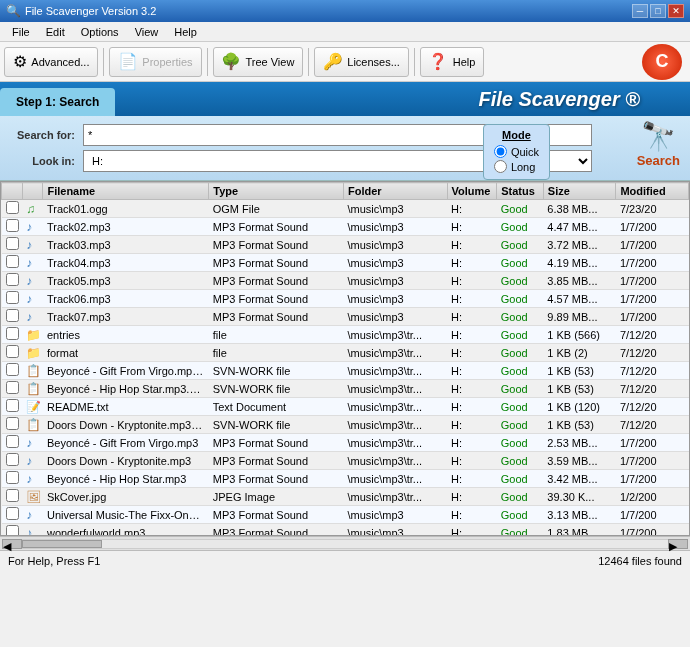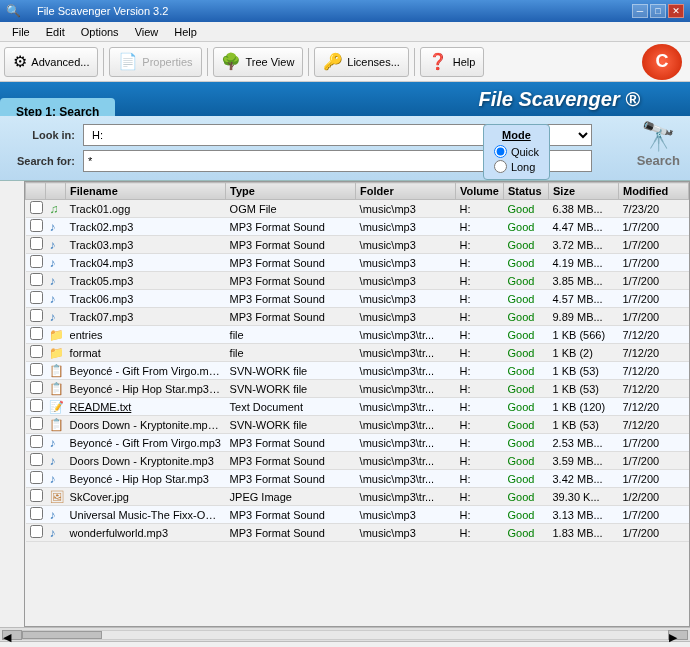--- a/index.html
+++ b/index.html
@@ -9,21 +9,21 @@
     #title-bar {
       background: linear-gradient(to bottom, #4a90d9, #2060b0);
       color: white;
       height: 22px;
       display: flex;
       align-items: center;
       padding: 0 6px;
       font-size: 11px;
     }
     #title-bar .title-icon { margin-right: 4px; font-size: 12px; }
-    #title-bar .title-text { flex: 1; margin-left: 12px; }
+    #title-bar .title-text { flex: 1; }
     #title-bar .win-controls { display: flex; gap: 2px; }
     #title-bar .win-btn {
       width: 16px; height: 14px; display: flex; align-items: center; justify-content: center;
       font-size: 9px; cursor: pointer; border: 1px solid rgba(255,255,255,0.4); background: rgba(255,255,255,0.2);
       color: white;
     }
     #title-bar .win-btn.close { background: #c0392b; }
 
     
     #menu-bar {
@@ -58,20 +58,21 @@
     }
     .toolbar-btn.disabled { color: #aaa; }
     .toolbar-separator { width: 1px; height: 28px; background: #bbb; margin: 0 3px; }
     .toolbar-icon { font-size: 16px; }
 
     
     #steps-area {
       background: linear-gradient(to bottom, #1a7bc4, #0d5fa0);
       height: 34px;
       display: flex;
+      align-items: flex-end;
       padding: 16px 0 0 0;
       position: relative;
     }
     .step-tab {
       height: 28px; display: flex; align-items: center; padding: 0 16px;
       font-size: 12px; font-weight: bold; cursor: pointer;
       border-radius: 4px 4px 0 0;
     }
     .step-tab.active { background: #87ceeb; color: #000; }
     .step-tab.inactive { background: #1a5a8a; color: #cde; }
@@ -110,24 +111,24 @@
     #mode-panel .mode-title { font-weight: bold; margin-bottom: 4px; text-align: center; text-decoration: underline; }
     .mode-radio { display: flex; align-items: center; gap: 4px; margin: 2px 0; }
 
     
     #search-btn {
       position: absolute; right: 10px; top: 4px;
       display: flex; flex-direction: column; align-items: center;
       cursor: pointer;
     }
     .search-btn-icon { font-size: 28px; }
-    .search-btn-label { font-size: 13px; font-weight: bold; color: #737373; }
-
-    
-    #content-area { display: flex; flex-direction: column; height: 446px; align-items: flex-end; }
+    .search-btn-label { font-size: 13px; font-weight: bold; color: #c2410c; }
+
+    
+    #content-area { display: flex; flex-direction: column; height: 355px; }
 
     
     #file-table { width: 100%; border-collapse: collapse; font-size: 11px; }
     #file-table thead th {
       background: linear-gradient(to bottom, #e8e8e8, #d0d0d0);
       border: 1px solid #bbb; padding: 2px 4px;
       text-align: left; font-weight: bold; white-space: nowrap;
     }
     #file-table tbody tr { border-bottom: 1px solid #ddd; }
     #file-table tbody tr:nth-child(even) { background: #f5f9ff; }
@@ -231,31 +232,31 @@
 </div>
 
 <div id="steps-area">
   <div class="step-tab active">Step 1: Search</div>
   <div id="app-title">File Scavenger ®</div>
 </div>
 
 <div id="search-area-wrap">
   <div id="search-area">
     <div class="search-row">
+      <span class="search-label">Search for:</span>
+      <input type="text" class="search-input" value="*" style="">
+      <span style="width:80px"></span>
+    </div>
+    <div class="search-row">
       <span class="search-label">Look in:</span>
       <select class="search-select">
         <option>H:</option>
         <option>C:</option>
         <option>D:</option>
       </select>
-      <span style="width:80px"></span>
-    </div>
-    <div class="search-row">
-      <span class="search-label">Search for:</span>
-      <input type="text" class="search-input" value="*" style="">
       <span style="width:80px"></span>
     </div>
   </div>
 
   <div id="mode-panel">
     <div class="mode-title">Mode</div>
     <div class="mode-radio">
       <input type="radio" name="mode" checked="" style="">
       <span>Quick</span>
     </div>
@@ -405,21 +406,21 @@
     <td class="col-type">SVN-WORK file</td>
     <td class="col-folder">\music\mp3\tr...</td>
     <td class="col-volume">H:</td>
     <td class="col-status"><span class="status-good">Good</span></td>
     <td class="col-size">1 KB (53)</td>
     <td class="col-modified">7/12/20</td>
   </tr>
           <tr>
     <td class="col-check"><input type="checkbox" style=""></td>
     <td class="col-icon"><span class="file-icon file-icon-txt">📝</span></td>
-    <td class="col-name" style="overflow:hidden; text-overflow:ellipsis; max-width:160px;text-decoration:underline;">README.txt</td>
+    <td class="col-name" style="overflow:hidden; text-overflow:ellipsis; max-width:160px;">README.txt</td>
     <td class="col-type">Text Document</td>
     <td class="col-folder">\music\mp3\tr...</td>
     <td class="col-volume">H:</td>
     <td class="col-status"><span class="status-good">Good</span></td>
     <td class="col-size">1 KB (120)</td>
     <td class="col-modified">7/12/20</td>
   </tr>
           <tr>
     <td class="col-check"><input type="checkbox" style=""></td>
     <td class="col-icon"><span class="file-icon file-icon-svn">📋</span></td>

